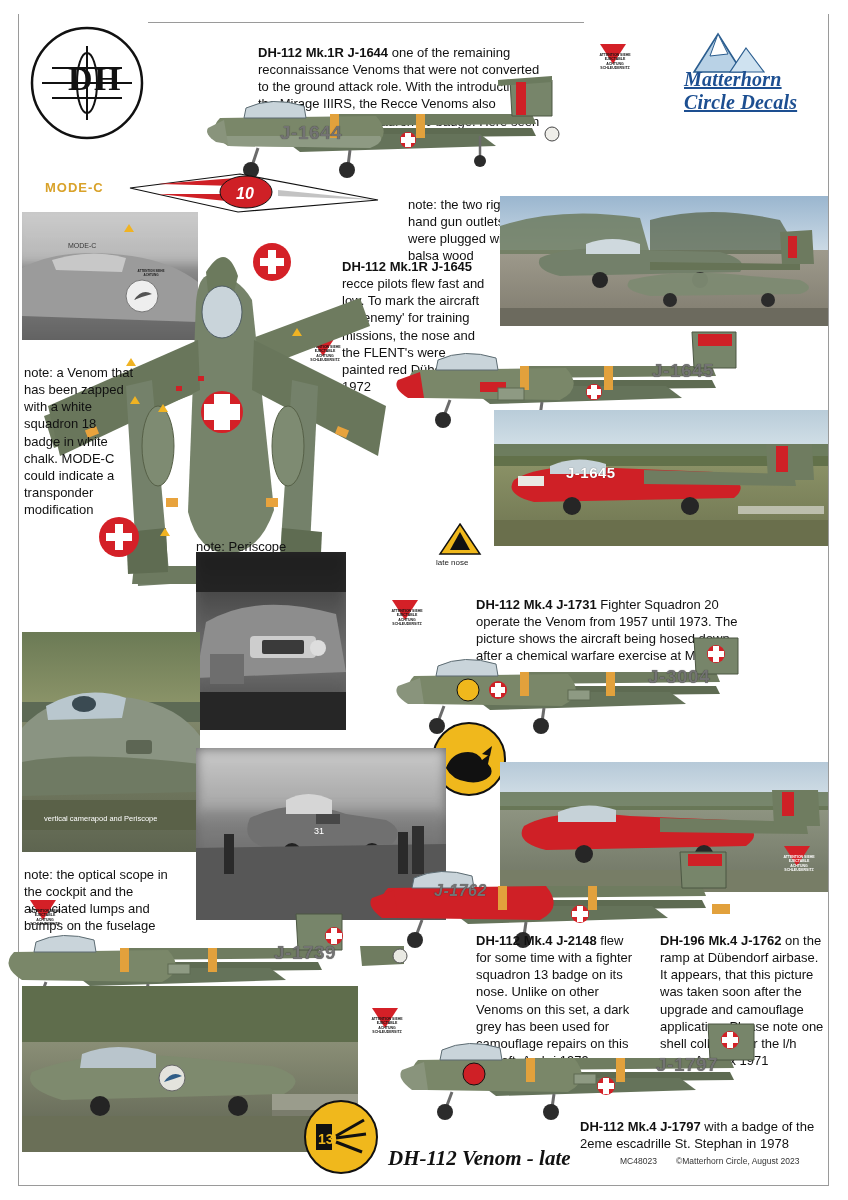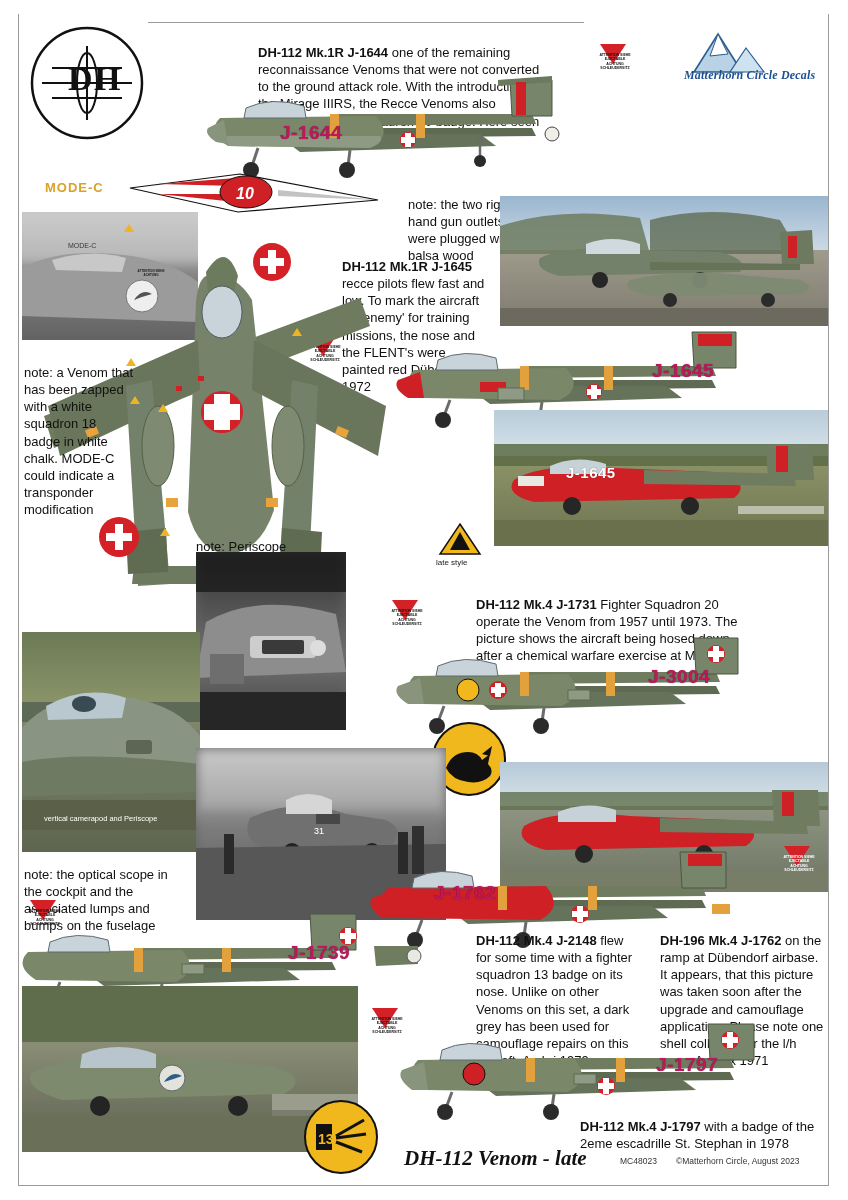--- a/index.html
+++ b/index.html
@@ -40,21 +40,21 @@
   .photo .ground { position:absolute; left:0; right:0; bottom:0; }
   .photo .blur { position:absolute; filter: blur(6px); opacity:.85;}
   .photo.bw { filter: grayscale(1) contrast(1.05); }
 
   
   .profile { position:absolute; }
   .serial {
     position:absolute;
     font-family:"Liberation Sans", sans-serif;
     font-weight:bold;
-    color:#be185d;
+    color:#737373;
     letter-spacing:.5px;
     text-shadow: 0 0 1px rgba(0,0,0,.6);
   }
 
   
   .warn-tri {
     position:absolute;
     width:0;height:0;
     border-left:13px solid transparent;
     border-right:13px solid transparent;
@@ -76,22 +76,23 @@
     border-bottom:8px solid #f0b323;
   }
 
   
   .mc-logo { position:absolute; }
   .mc-text {
     font-family:"Liberation Serif", serif;
     font-style:italic;
     font-weight:bold;
     color:#1d4f91;
-    font-size:12px;
+    font-size:20px;
     letter-spacing:.2px;
+    text-decoration:underline;
   }
 
   
   .footer-title {
     position:absolute;
     font-family:"Liberation Serif", serif;
     font-style:italic;
     font-weight:bold;
     font-size:21px;
     color:#111;
@@ -398,21 +399,21 @@
       <rect x="14" y="102" width="34" height="30" fill="#6f6f6f"></rect>
       <rect x="0" y="140" width="150" height="38" fill="#2a2a2a"></rect>
     </svg>
   </div>
 
   <div class="abs" style="left:438px;top:522px;width:44px;height:46px;">
     <svg width="44" height="34" viewBox="0 0 44 34">
       <polygon points="22,2 42,32 2,32" fill="#f0b81c" stroke="#111" stroke-width="1.5"></polygon>
       <polygon points="22,10 32,28 12,28" fill="#111"></polygon>
     </svg>
-    <div style="position:absolute;left:-2px;top:36px;font-size:8px;">late style</div>
+    <div style="position:absolute;left:-2px;top:36px;font-size:8px;">late nose</div>
   </div>
 
   <div class="abs note" style="left:476px;top:596px;width:280px;">
     <span class="cap-bold">DH-112 Mk.4  J-1731</span><span> Fighter Squadron 20 operate the Venom from 1957 until 1973. The picture shows the aircraft being hosed down after a chemical warfare exercise at Mollis</span>
   </div>
 
   <div class="abs" style="left:384px;top:600px;width:46px;height:34px;">
     <div class="warn-tri" style="left:8px;top:0;"></div>
     <div class="warn-label" style="left:1px;top:9px;width:44px;font-size:3.5px;">
       <span>ATTENTION  SIEHE</span><br>
@@ -530,24 +531,24 @@
       <rect x="258" y="46" width="9" height="24" fill="#e2a13c"></rect>
       <circle cx="250" cy="74" r="9" fill="#d42027"></circle>
       <rect x="247" y="66" width="6" height="16" fill="#fff"></rect>
       <rect x="242" y="71" width="16" height="6" fill="#fff"></rect>
       <line x1="92" y1="80" x2="86" y2="96" stroke="#6b6b6b" stroke-width="3"></line>
       <circle cx="85" cy="100" r="8" fill="#2b2b2b"></circle>
       <line x1="196" y1="82" x2="194" y2="96" stroke="#6b6b6b" stroke-width="3"></line>
       <circle cx="193" cy="100" r="8" fill="#2b2b2b"></circle>
       <rect x="382" y="64" width="18" height="10" fill="#e2a13c"></rect>
     </svg>
-    <div class="serial" style="left:104px;top:42px;font-size:19px;">J-1762</div>
-  </div>
-
-  <div class="profile" style="left:14px;top:900px;width:460px;height:112px;">
+    <div class="serial" style="left:104px;top:42px;font-size:16px;font-style:italic;">J-1762</div>
+  </div>
+
+  <div class="profile" style="left:0;top:900px;width:460px;height:112px;">
     <svg width="460" height="112" viewBox="0 0 460 112">
       <path d="M120 48 L318 48 L322 58 L120 60 Z" fill="#6f7c60"></path>
       <path d="M120 62 L318 62 L322 70 L120 72 Z" fill="#5e6b52"></path>
       <path d="M296 14 L342 14 L342 50 L298 50 Z" fill="#77856a" stroke="#4c5743" stroke-width="1"></path>
       <path d="M66 68 L270 68 L286 80 L90 86 Z" fill="#65735a"></path>
       <path d="M14 52 Q0 66 22 80 L162 82 Q186 70 168 50 Z" fill="#7a8769"></path>
       <path d="M36 42 Q62 30 94 40 L96 52 L34 52 Z" fill="#c9d4da" stroke="#5c6b72" stroke-width="1"></path>
       <rect x="120" y="48" width="9" height="24" fill="#e2a13c"></rect>
       <rect x="208" y="48" width="9" height="24" fill="#e2a13c"></rect>
       <circle cx="334" cy="36" r="9" fill="#d42027"></circle>
@@ -647,17 +648,17 @@
       <span>EJECTABLE</span><br>
       <span>ACHTUNG</span><br>
       <span>SCHLEUDERSITZ</span>
     </div>
   </div>
 
   <div class="abs note" style="left:580px;top:1118px;width:250px;">
     <span class="cap-bold">DH-112 Mk.4  J-1797</span><span> with a badge of the 2eme escadrille St. Stephan in 1978</span>
   </div>
 
-  <div class="footer-title" style="left:404px;top:1146px;">DH-112 Venom - late</div>
+  <div class="footer-title" style="left:388px;top:1146px;">DH-112 Venom - late</div>
   <div class="footer-credit" style="left:620px;top:1156px;">MC48023</div>
   <div class="footer-credit" style="left:676px;top:1156px;">©Matterhorn Circle,  August 2023</div>
 
 </div>
 
 </body></html>

